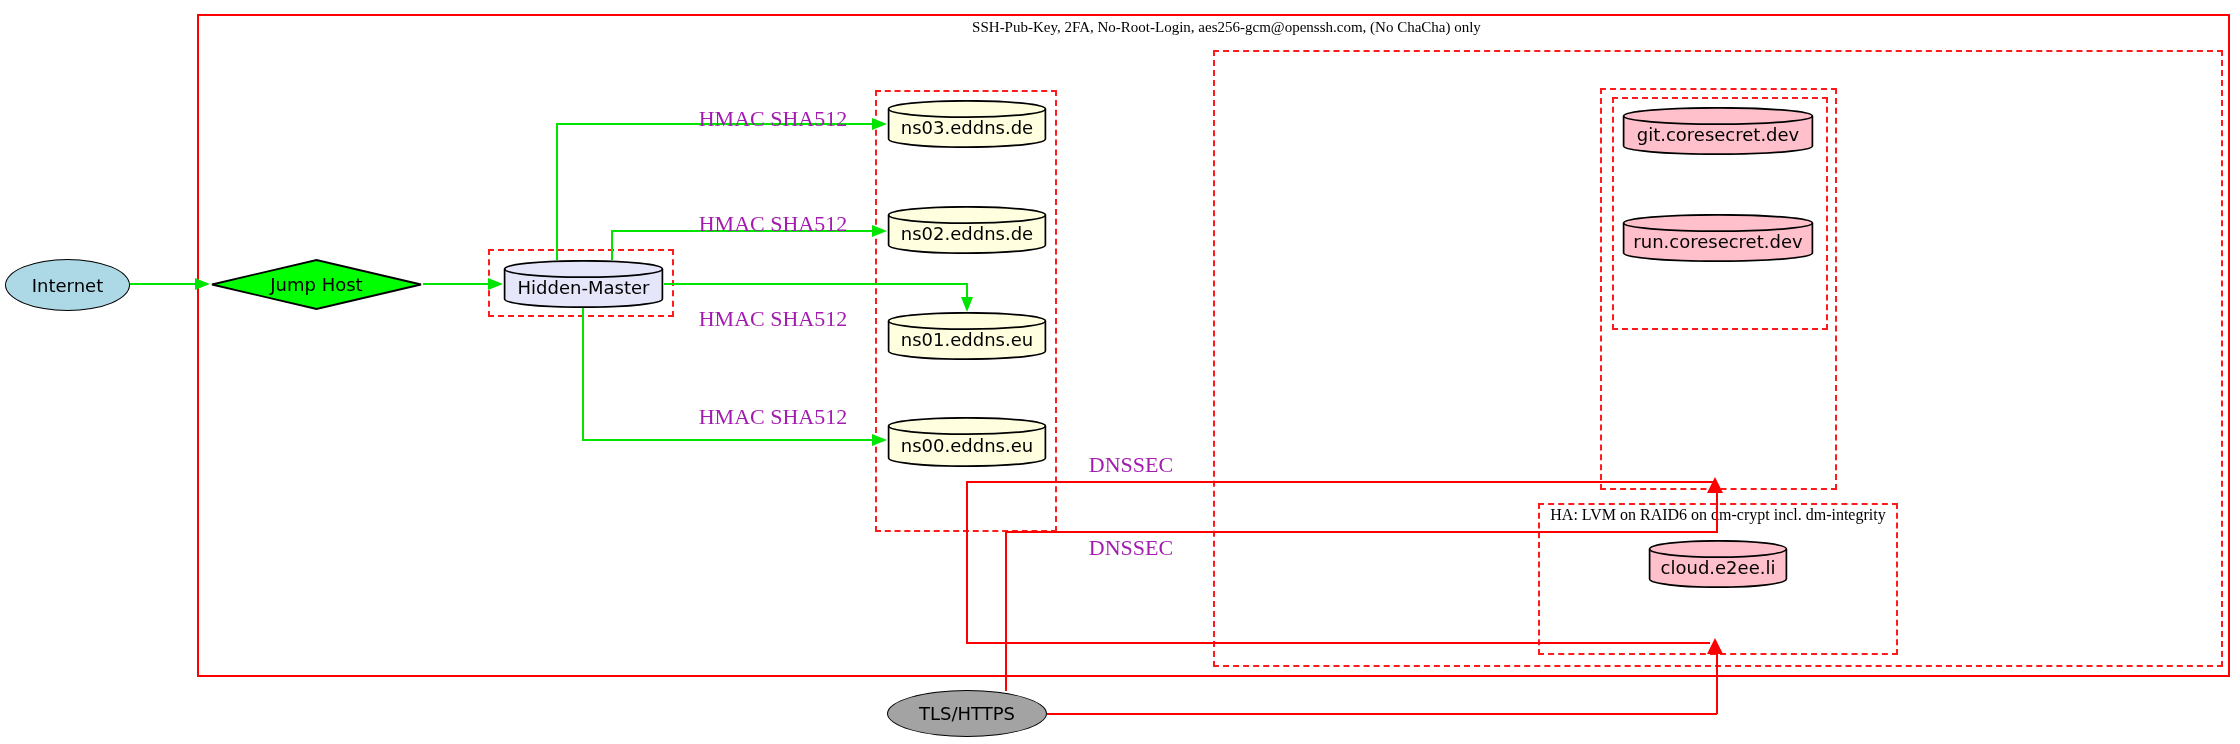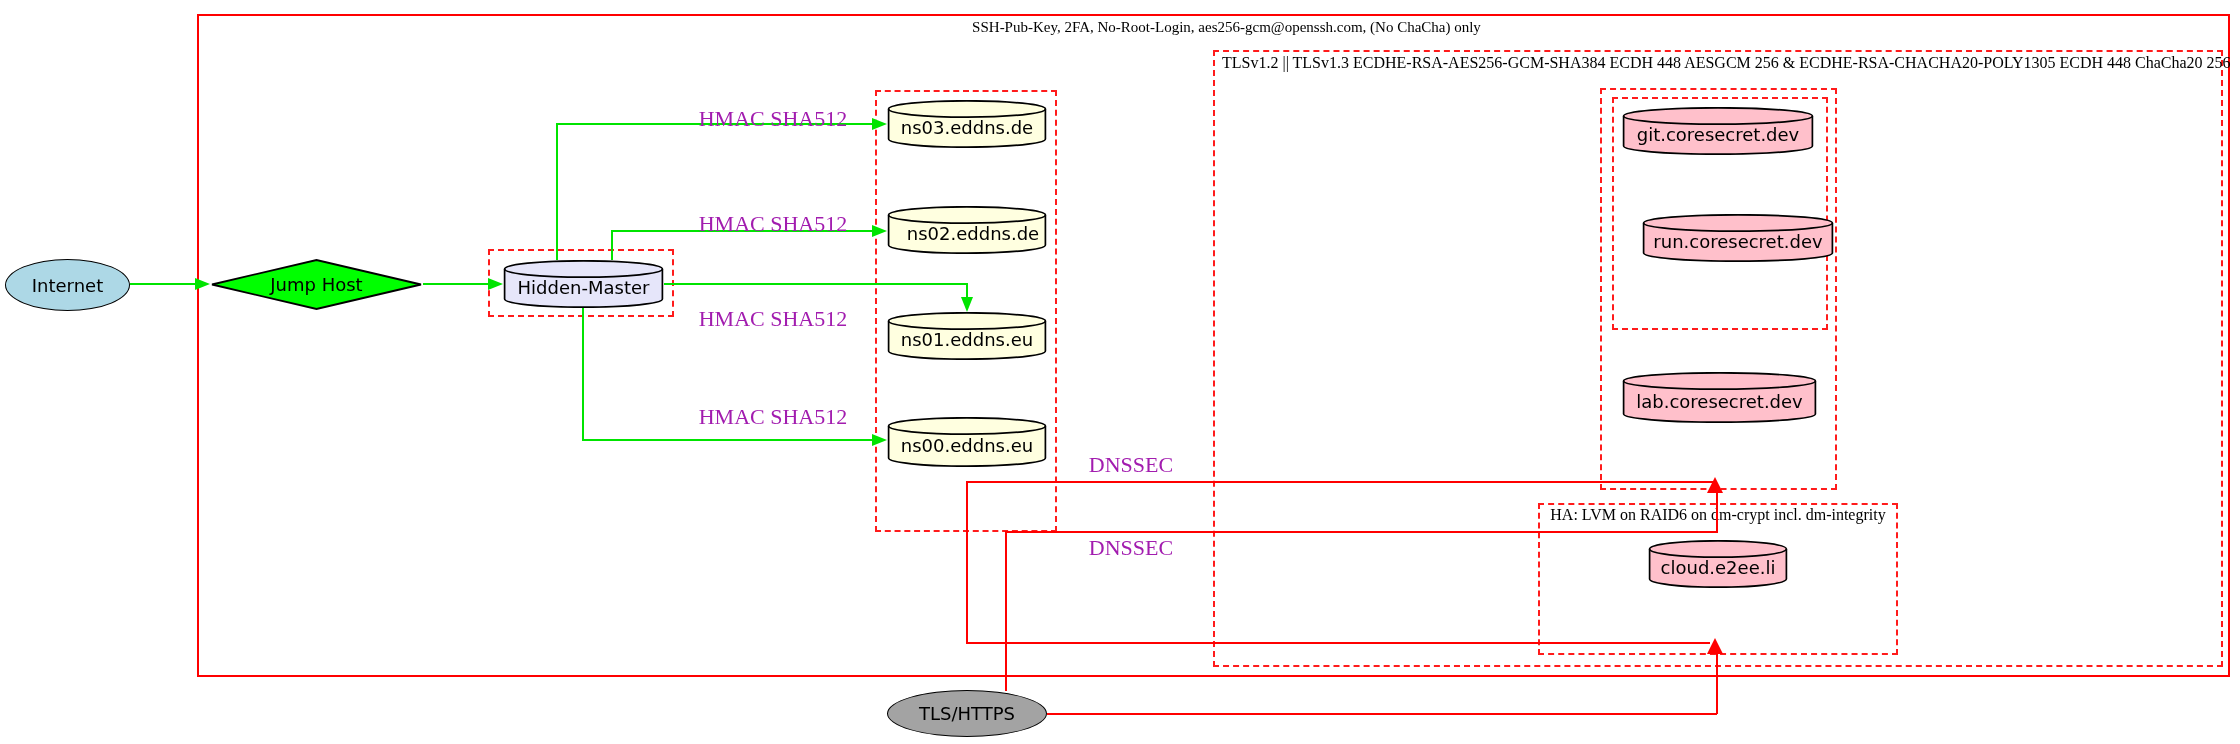--- a/index.html
+++ b/index.html
@@ -27,21 +27,20 @@
 </style>
 </head>
 <body>
 
 <div class="canvas">
 
   <div class="clusterbox solidbox" style="left:197px;top:14px;width:2033px;height:663px;"></div>
   <div class="clabel" style="left:197px;top:19px;width:2033px;text-align:center;font-size:15px;padding-left:13px;">SSH-Pub-Key, 2FA, No-Root-Login, aes256-gcm@openssh.com, (No ChaCha) only</div>
 
   <div class="clusterbox dashbox" style="left:1213px;top:50px;width:1010px;height:617px;"></div>
-  <div class="clabel" style="left:1222px;top:54px;font-size:16px;">TLSv1.2 || TLSv1.3 ECDHE-RSA-AES256-GCM-SHA384 ECDH 448 AESGCM 256 &amp; ECDHE-RSA-CHACHA20-POLY1305 ECDH 448 ChaCha20 256</div>
 
   <div class="clusterbox dashbox" style="left:875px;top:90px;width:182px;height:442px;"></div>
 
   <div class="clusterbox dashbox" style="left:488px;top:249px;width:186px;height:68px;"></div>
 
   <div class="clusterbox dashbox" style="left:1600px;top:88px;width:237px;height:402px;"></div>
 
   <div class="clusterbox dashbox" style="left:1612px;top:97px;width:216px;height:233px;"></div>
 
   <div class="clusterbox dashbox" style="left:1538px;top:503px;width:360px;height:152px;"></div>
@@ -110,21 +109,21 @@
     <span class="nlabel">Hidden-Master</span>
   </div>
 
   <div class="node cyl" style="left:887px;top:100px;width:160px;height:48px;">
       <svg width="160" height="48" viewBox="0 0 160 48" style="position: absolute; left: 0px; top: 0px;">
         <path d="M 1.6 9 A 78.4 8.2 0 0 1 158.4 9 L 158.4 39 A 78.4 8.2 0 0 1 1.6 39 Z" fill="#ffffe0" stroke="#000" stroke-width="1.7"></path>
         <path d="M 1.6 9 A 78.4 8.2 0 0 0 158.4 9" fill="none" stroke="#000" stroke-width="1.7"></path>
       </svg>
     <span class="nlabel">ns03.eddns.de</span>
   </div>
-  <div class="node cyl" style="left:887px;top:206px;width:160px;height:48px;padding-left:12px;">
+  <div class="node cyl" style="left:887px;top:206px;width:160px;height:48px;">
       <svg width="160" height="48" viewBox="0 0 160 48" style="position: absolute; left: 0px; top: 0px;">
         <path d="M 1.6 9 A 78.4 8.2 0 0 1 158.4 9 L 158.4 39 A 78.4 8.2 0 0 1 1.6 39 Z" fill="#ffffe0" stroke="#000" stroke-width="1.7"></path>
         <path d="M 1.6 9 A 78.4 8.2 0 0 0 158.4 9" fill="none" stroke="#000" stroke-width="1.7"></path>
       </svg>
     <span class="nlabel">ns02.eddns.de</span>
   </div>
   <div class="node cyl" style="left:887px;top:312px;width:160px;height:48px;">
       <svg width="160" height="48" viewBox="0 0 160 48" style="position: absolute; left: 0px; top: 0px;">
         <path d="M 1.6 9 A 78.4 8.2 0 0 1 158.4 9 L 158.4 39 A 78.4 8.2 0 0 1 1.6 39 Z" fill="#ffffe0" stroke="#000" stroke-width="1.7"></path>
         <path d="M 1.6 9 A 78.4 8.2 0 0 0 158.4 9" fill="none" stroke="#000" stroke-width="1.7"></path>
@@ -139,33 +138,26 @@
     <span class="nlabel">ns00.eddns.eu</span>
   </div>
 
   <div class="node cyl" style="left:1622px;top:107px;width:192px;height:48px;">
       <svg width="192" height="48" viewBox="0 0 192 48" style="position: absolute; left: 0px; top: 0px;">
         <path d="M 1.6 9 A 94.4 8.2 0 0 1 190.4 9 L 190.4 39 A 94.4 8.2 0 0 1 1.6 39 Z" fill="#ffc0cb" stroke="#000" stroke-width="1.7"></path>
         <path d="M 1.6 9 A 94.4 8.2 0 0 0 190.4 9" fill="none" stroke="#000" stroke-width="1.7"></path>
       </svg>
     <span class="nlabel">git.coresecret.dev</span>
   </div>
-  <div class="node cyl" style="left:1622px;top:214px;width:192px;height:48px;margin-left:20px;">
+  <div class="node cyl" style="left:1622px;top:214px;width:192px;height:48px;">
       <svg width="192" height="48" viewBox="0 0 192 48" style="position: absolute; left: 0px; top: 0px;">
         <path d="M 1.6 9 A 94.4 8.2 0 0 1 190.4 9 L 190.4 39 A 94.4 8.2 0 0 1 1.6 39 Z" fill="#ffc0cb" stroke="#000" stroke-width="1.7"></path>
         <path d="M 1.6 9 A 94.4 8.2 0 0 0 190.4 9" fill="none" stroke="#000" stroke-width="1.7"></path>
       </svg>
     <span class="nlabel">run.coresecret.dev</span>
-  </div>
-  <div class="node cyl" style="left:1622px;top:372px;width:195px;height:51px;">
-      <svg width="195" height="51" viewBox="0 0 195 51" style="position: absolute; left: 0px; top: 0px;">
-        <path d="M 1.6 9 A 95.9 8.2 0 0 1 193.4 9 L 193.4 42 A 95.9 8.2 0 0 1 1.6 42 Z" fill="#ffc0cb" stroke="#000" stroke-width="1.7"></path>
-        <path d="M 1.6 9 A 95.9 8.2 0 0 0 193.4 9" fill="none" stroke="#000" stroke-width="1.7"></path>
-      </svg>
-    <span class="nlabel">lab.coresecret.dev</span>
   </div>
   <div class="node cyl" style="left:1648px;top:540px;width:140px;height:48px;">
       <svg width="140" height="48" viewBox="0 0 140 48" style="position: absolute; left: 0px; top: 0px;">
         <path d="M 1.6 9 A 68.4 8.2 0 0 1 138.4 9 L 138.4 39 A 68.4 8.2 0 0 1 1.6 39 Z" fill="#ffc0cb" stroke="#000" stroke-width="1.7"></path>
         <path d="M 1.6 9 A 68.4 8.2 0 0 0 138.4 9" fill="none" stroke="#000" stroke-width="1.7"></path>
       </svg>
     <span class="nlabel">cloud.e2ee.li</span>
   </div>
 
   <div class="node ell" style="left:887px;top:690px;width:160px;height:47px;background:#a3a3a3;">

